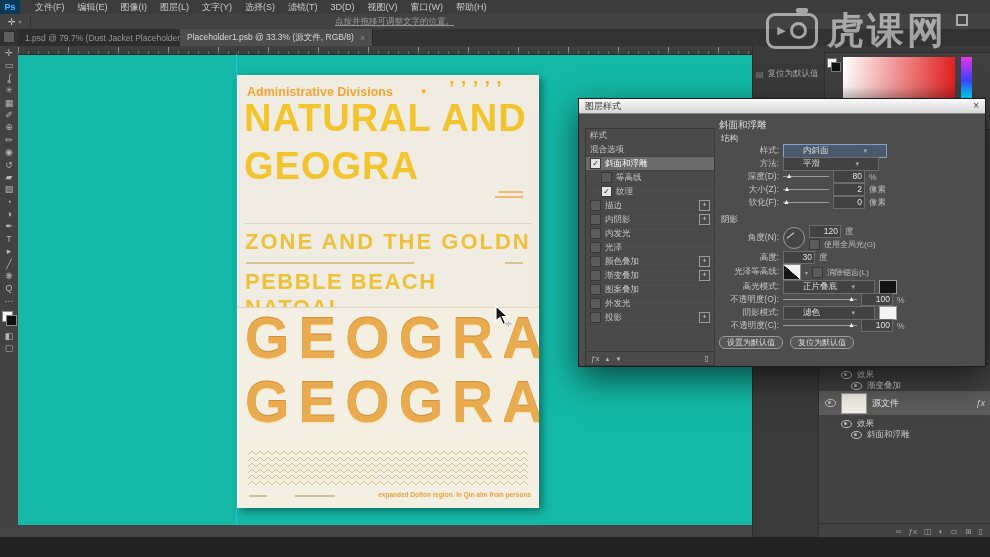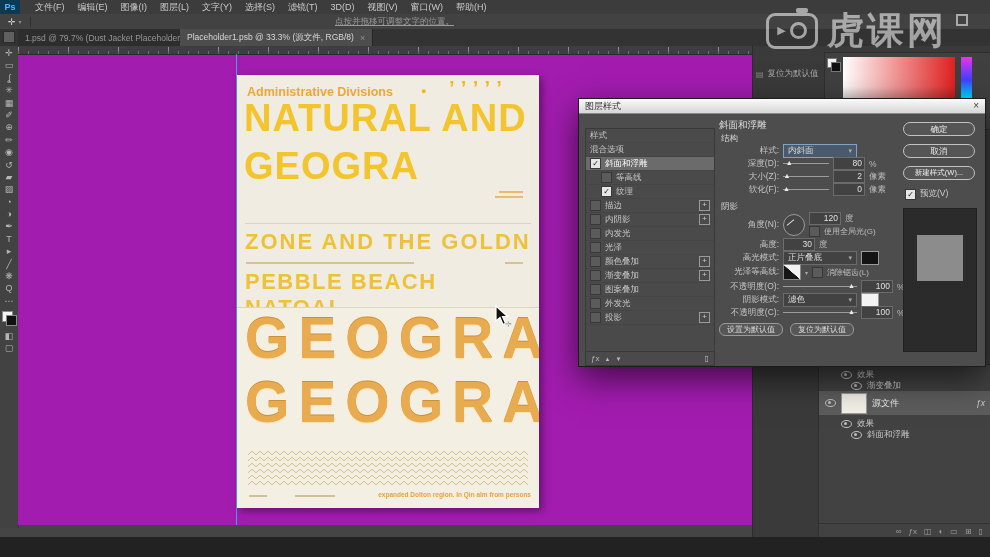--- a/index.html
+++ b/index.html
@@ -27,21 +27,21 @@
   .tab2{left:180px;background:#4d4d4d;color:#d8d8d8;}
   .tab .x{color:#8f8f8f;font-size:9px;}
   
   .tools{position:absolute;left:0;top:46px;width:18px;height:479px;background:#424242;border-right:1px solid #363636;
          display:flex;flex-direction:column;align-items:center;padding-top:3px;gap:3.4px;}
   .tools .t{font-size:9px;color:#b5b5b5;height:9px;line-height:9px;}
   .fgbg{position:relative;width:15px;height:15px;margin:2px 0;}
   .fgbg .fg{position:absolute;left:0;top:0;width:9px;height:9px;background:#f5f5f5;border:1px solid #8a8a8a;}
   .fgbg .bg{position:absolute;right:0;bottom:0;width:9px;height:9px;background:#111;border:1px solid #8a8a8a;}
   
-  .canvas{position:absolute;left:18px;top:46px;width:734px;height:479px;background:#a21caf;}
+  .canvas{position:absolute;left:18px;top:46px;width:734px;height:479px;background:#14b8a6;}
   .ruler{position:absolute;left:0;top:0;width:734px;height:8px;background:#3e3e3e;border-bottom:1px solid #2a2a2a;
          background-image:repeating-linear-gradient(90deg,#6e6e6e 0 1px,transparent 1px 10px),
                           repeating-linear-gradient(90deg,#8f8f8f 0 1px,transparent 1px 50px);
          background-size:100% 3px,100% 7px;background-position:left bottom,left bottom;background-repeat:no-repeat;}
   .guide{position:absolute;left:218px;top:8px;width:1px;height:471px;background:#35bdee;opacity:.8;}
   
   .poster{position:absolute;left:219px;top:29px;width:302px;height:433px;background:#f0ece1;
           box-shadow:3px 3px 8px rgba(0,0,0,.4);overflow:hidden;}
   .p-kick{position:absolute;left:10px;top:10px;font-size:12.5px;font-weight:bold;color:#f0a636;}
   .p-dot{position:absolute;left:184px;top:11px;font-size:9px;color:#f2b61e;}
@@ -109,21 +109,21 @@
   .cb.on::after{content:"✓";display:block;color:#1a1a1a;font-size:8px;line-height:9px;text-align:center;}
   .fxbar{position:absolute;left:0;right:0;bottom:0;height:13px;border-top:1px solid #3a3a3a;display:flex;align-items:center;
          gap:5px;padding:0 5px;color:#bbb;font-size:8px;background:#4a4a4a;}
   .fxbar .tr{margin-left:auto;}
   .dlg-mid{position:absolute;left:140px;top:4px;width:178px;font-size:8.5px;color:#c4c4c4;}
   .dlg-mid .hd{height:14px;line-height:14px;color:#e2e2e2;font-size:9.5px;}
   .dlg-mid .secl{height:12px;line-height:12px;color:#d4d4d4;padding-left:2px;}
   .r{display:flex;align-items:center;height:13px;gap:4px;}
   .lb{width:60px;text-align:right;flex:none;color:#c4c4c4;}
   .selb{height:12px;background:#424242;border:1px solid #6b6b6b;display:inline-flex;align-items:center;
-        padding:0 4px;color:#ddd;}
+        padding:0 19px;color:#ddd;}
   .selb::after{content:"▾";margin-left:auto;padding-left:4px;color:#a8a8a8;font-size:7px;}
   .selb.hl{background:#4a5a6c;border-color:#7fa3c4;}
   .w64{width:64px;} .w56{width:56px;}
   .vb{width:26px;height:11px;line-height:11px;background:#424242;border:1px solid #6b6b6b;color:#e0e0e0;
       text-align:right;padding:0 2px;flex:none;}
   .un{color:#b8b8b8;}
   .sl{position:relative;height:9px;flex:none;}
   .sl .tk{position:absolute;left:0;right:0;top:4px;height:1px;background:#9c9c9c;}
   .mk{position:absolute;top:0;font-size:7px;color:#ececec;}
   .mk::after{content:"▲";}
@@ -415,20 +415,26 @@
       <div class="dlg-mid">
         <div class="hd">斜面和浮雕</div>
         <div class="secl">结构</div>
         <div class="r">
           <span class="lb">样式:</span>
           <span class="selb hl w64">
             <span>内斜面</span>
           </span>
         </div>
         <div class="r">
+          <span class="lb">方法:</span>
+          <span class="selb w56">
+            <span>平滑</span>
+          </span>
+        </div>
+        <div class="r">
           <span class="lb">深度(D):</span>
           <span class="sl w46">
               <i class="tk"></i>
               <b class="mk" style="left:6%"></b>
             </span>
           <span class="vb">80</span>
           <span class="un">%</span>
         </div>
         <div class="r">
           <span class="lb">大小(Z):</span>
@@ -461,34 +467,34 @@
               <span class="cb"></span>
               <span class="cbl">使用全局光(G)</span>
             </span>
           </span>
         </div>
         <div class="r">
           <span class="lb">高度:</span>
           <span class="vb">30</span>
           <span class="un">度</span>
         </div>
+        <div class="r" style="height:16px;">
+          <span class="lb">光泽等高线:</span>
+          <span class="cthumb"></span>
+          <span class="tcaret">▾</span>
+          <span class="cb"></span>
+          <span class="cbl">消除锯齿(L)</span>
+        </div>
         <div class="r">
           <span class="lb">高光模式:</span>
           <span class="selb w64">
             <span>正片叠底</span>
           </span>
           <span class="swb bk"></span>
         </div>
-        <div class="r" style="height:16px;">
-          <span class="lb">光泽等高线:</span>
-          <span class="cthumb"></span>
-          <span class="tcaret">▾</span>
-          <span class="cb"></span>
-          <span class="cbl">消除锯齿(L)</span>
-        </div>
         <div class="r">
           <span class="lb">不透明度(O):</span>
           <span class="sl w74">
               <i class="tk"></i>
               <b class="mk" style="left:88%"></b>
             </span>
           <span class="vb">100</span>
           <span class="un">%</span>
         </div>
         <div class="r">
@@ -506,32 +512,20 @@
             </span>
           <span class="vb">100</span>
           <span class="un">%</span>
         </div>
         <div class="r rbtns">
           <button class="dbtn">设置为默认值</button>
           <button class="dbtn">复位为默认值</button>
         </div>
       </div>
 
-      <div class="dlg-right">
-        <button class="pill">确定</button>
-        <button class="pill">取消</button>
-        <button class="pill sm">新建样式(W)...</button>
-        <div class="pvrow">
-          <span class="cb on"></span>
-          <span>预览(V)</span>
-        </div>
-        <div class="pvbox">
-            <i></i>
-          </div>
-      </div>
 
     </div>
   </div>
 
 
   <div class="taskbar">
     <span class="win">
         <i></i>
         <i></i>
         <i></i>

